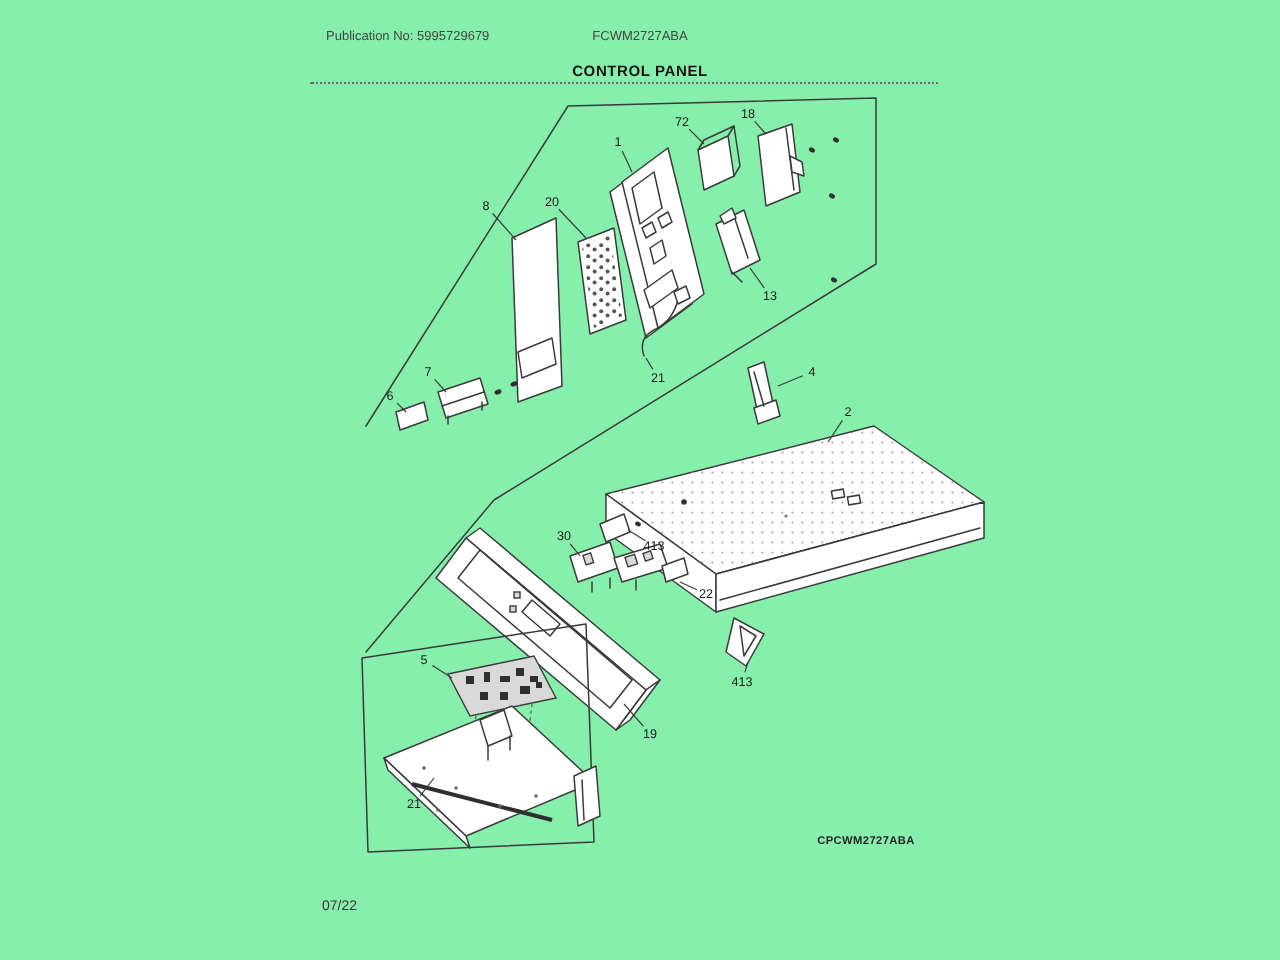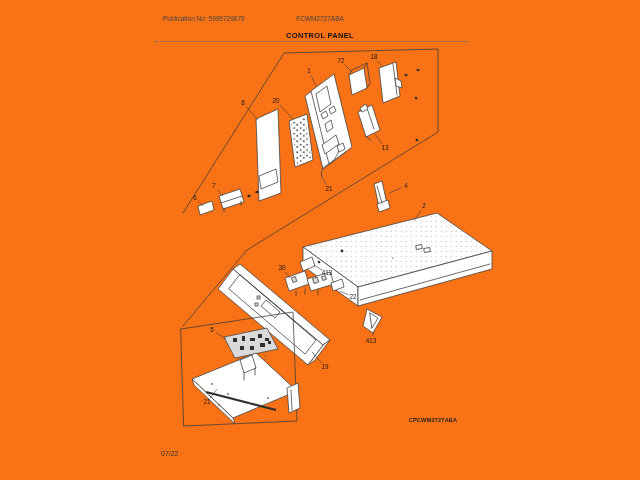--- a/index.html
+++ b/index.html
@@ -1,16 +1,16 @@
 <!DOCTYPE html>
 <html><head>
 <meta charset="utf-8">
 <style>
   html,body{margin:0;padding:0;background:#fff;width:640px;height:480px;overflow:hidden;}
-  .page{position:relative;width:640px;height:480px;background:#f97316;
+  .page{position:relative;width:640px;height:480px;background:#86efac;
         font-family:"Liberation Sans", sans-serif;color:#2b2b2b;}
   .hdr-pub{position:absolute;left:163px;top:15px;font-size:6.5px;color:#444;}
   .hdr-model{position:absolute;left:0;top:15px;width:640px;text-align:center;font-size:6.5px;color:#444;}
   .hdr-title{position:absolute;left:0;top:31px;width:640px;text-align:center;
              font-size:7.5px;font-weight:bold;color:#111;letter-spacing:.3px;}
   .hdr-rule{position:absolute;left:155px;top:41px;width:314px;height:0;
             border-bottom:1.4px dotted #6a6a6a;}
   .ftr-date{position:absolute;left:161px;top:450px;font-size:7px;color:#333;}
   svg{position:absolute;left:0;top:0;}
   .callout{font:6.3px "Liberation Sans", sans-serif;fill:#1a1a1a;}

